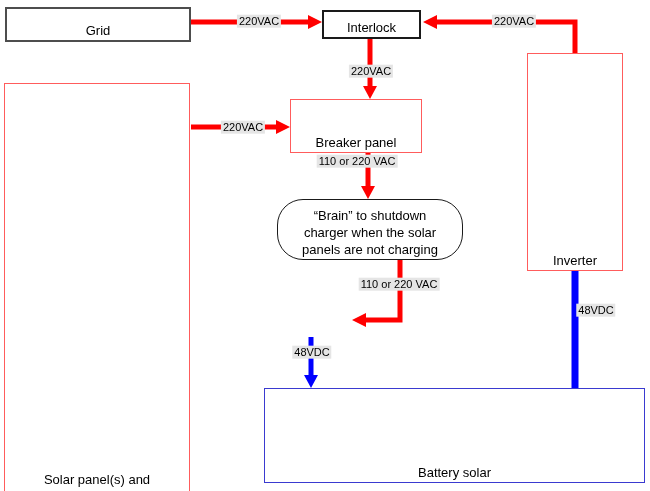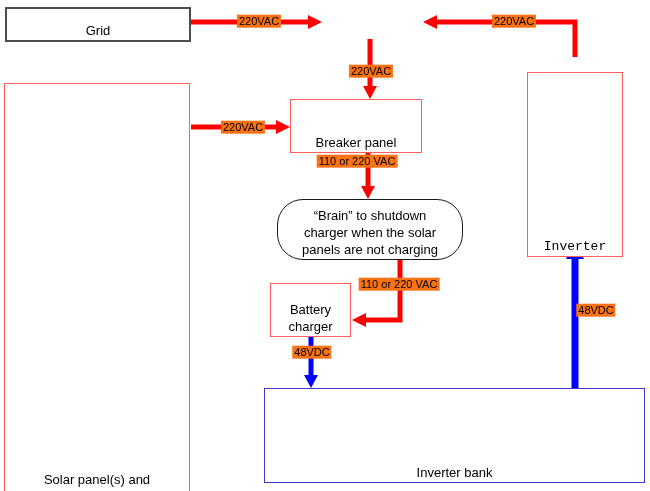--- a/index.html
+++ b/index.html
@@ -35,38 +35,38 @@
   .b-red   { border: 1px solid #ff5c5c; }
   .b-blue  { border: 1px solid #3a3ad0; }
 
   #grid        { left: 5px;   top: 7px;   width: 186px; height: 35px; }
   #interlock   { left: 322px; top: 10px;  width: 99px;  height: 29px; }
   #solar       { left: 4px;   top: 57px;  width: 186px; height: 424px; margin-top: 26px; }
   #solar span  { display: block; max-width: 140px; }
   #breaker     { left: 290px; top: 99px;  width: 132px; height: 54px; }
   #brain       { left: 277px; top: 199px; width: 186px; height: 61px; padding: 0 12px; border-radius: 26px; }
   #charger     { left: 270px; top: 283px; width: 81px;  height: 54px; padding: 0 8px; }
-  #inverter    { left: 527px; top: 72px;  width: 96px;  height: 185px; font-family: Liberation Mono, monospace; }
+  #inverter    { left: 527px; top: 53px;  width: 96px;  height: 218px; }
   #batterybank { left: 264px; top: 388px; width: 381px; height: 95px; }
 
   svg.arrows {
     position: absolute;
     left: 0;
     top: 0;
     pointer-events: none;
   }
   svg .w5 { stroke-width: 5px; fill: none; }
   svg .w7 { stroke-width: 7px; fill: none; }
 
   .lbl {
     position: absolute;
     transform: translate(-50%, -50%);
     font-size: 11px;
     line-height: 1.15;
-    background: #f97316;
+    background: #e5e5e5;
     padding: 0 2px;
     white-space: nowrap;
   }
 </style>
 </head>
 <body>
 
 <div class="canvas">
 
   <svg class="arrows" width="650" height="491" viewBox="0 0 650 491">
@@ -93,43 +93,43 @@
     <polygon points="304,375 318,375 311,388" fill="#0000ff"></polygon>
 
     <line class="w7" x1="575" y1="388" x2="575" y2="258" stroke="#0000ff"></line>
     <polygon points="566,259 584,259 575,242" fill="#0000ff"></polygon>
   </svg>
 
   <div class="box b-gray" id="grid">
     <span>Grid</span>
   </div>
 
+  <div class="box b-black2" id="interlock">
+    <span>Interlock</span>
+  </div>
 
   <div class="box b-red" id="solar">
     <span>Solar panel(s) and inverter(s)</span>
   </div>
 
   <div class="box b-red" id="breaker">
     <span>Breaker panel</span>
   </div>
 
   <div class="box b-black" id="brain">
     <span>“Brain” to shutdown charger when the solar panels are not charging</span>
   </div>
 
-  <div class="box b-red" id="charger">
-    <span>Battery charger</span>
-  </div>
 
   <div class="box b-red" id="inverter">
     <span>Inverter</span>
   </div>
 
   <div class="box b-blue" id="batterybank">
-    <span>Inverter bank</span>
+    <span>Battery solar</span>
   </div>
 
   <span class="lbl" style="left:259px; top:21px;">220VAC</span>
 
   <span class="lbl" style="left:514px; top:21px;">220VAC</span>
 
   <span class="lbl" style="left:371px; top:71px;">220VAC</span>
 
   <span class="lbl" style="left:243px; top:127px;">220VAC</span>
 

